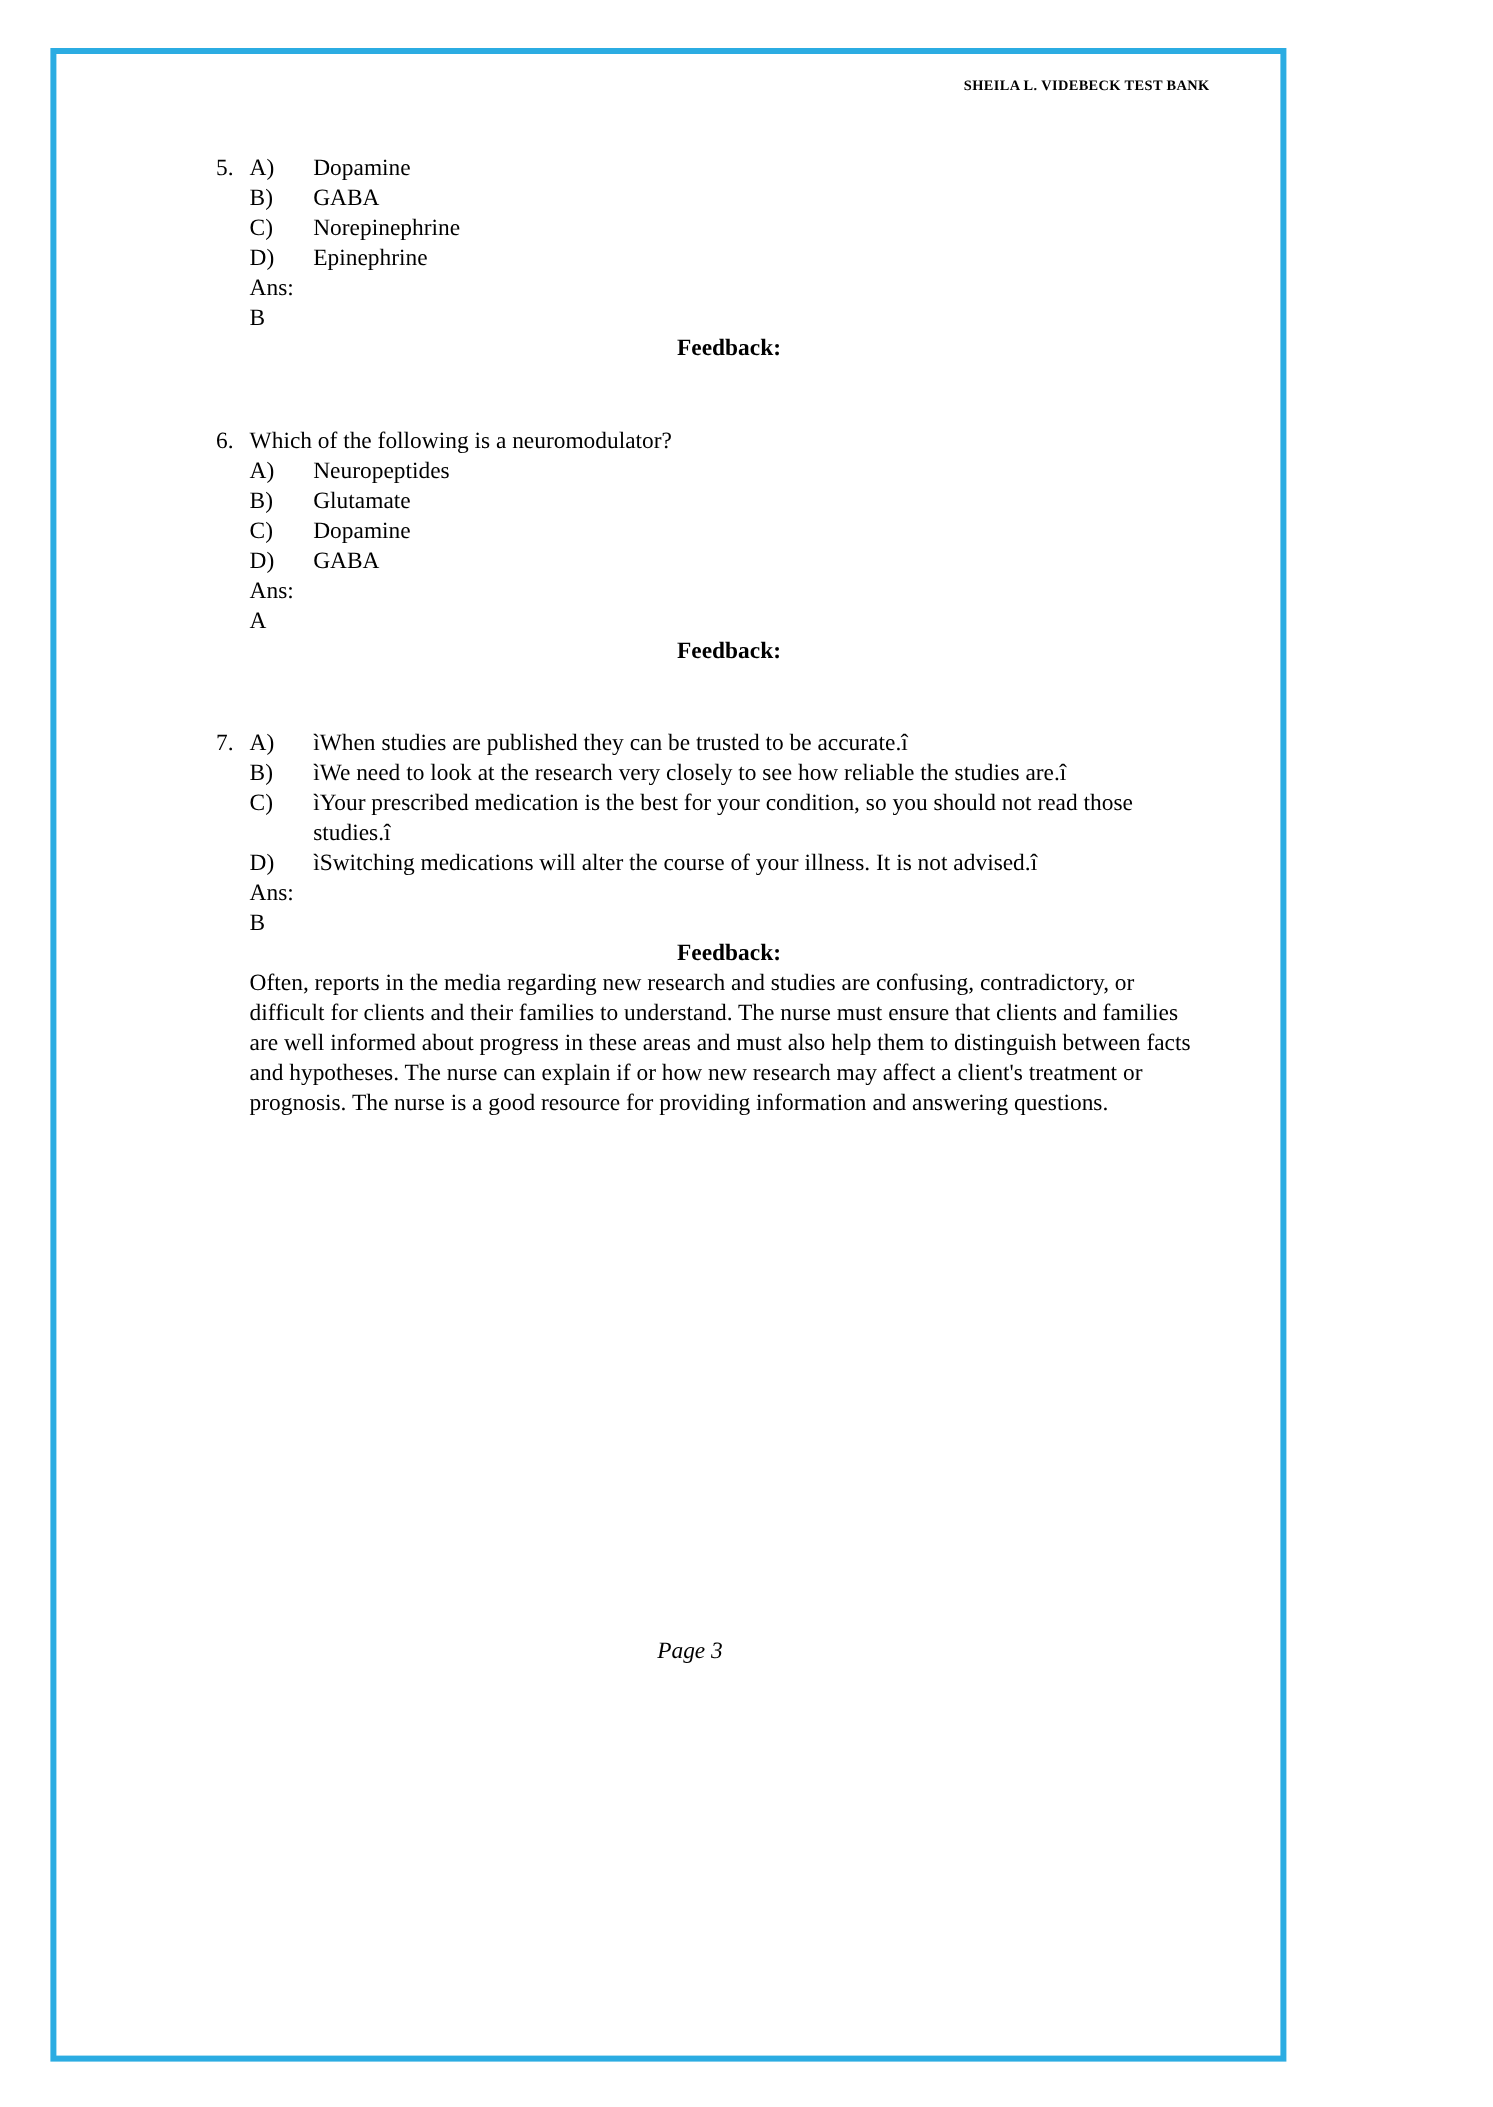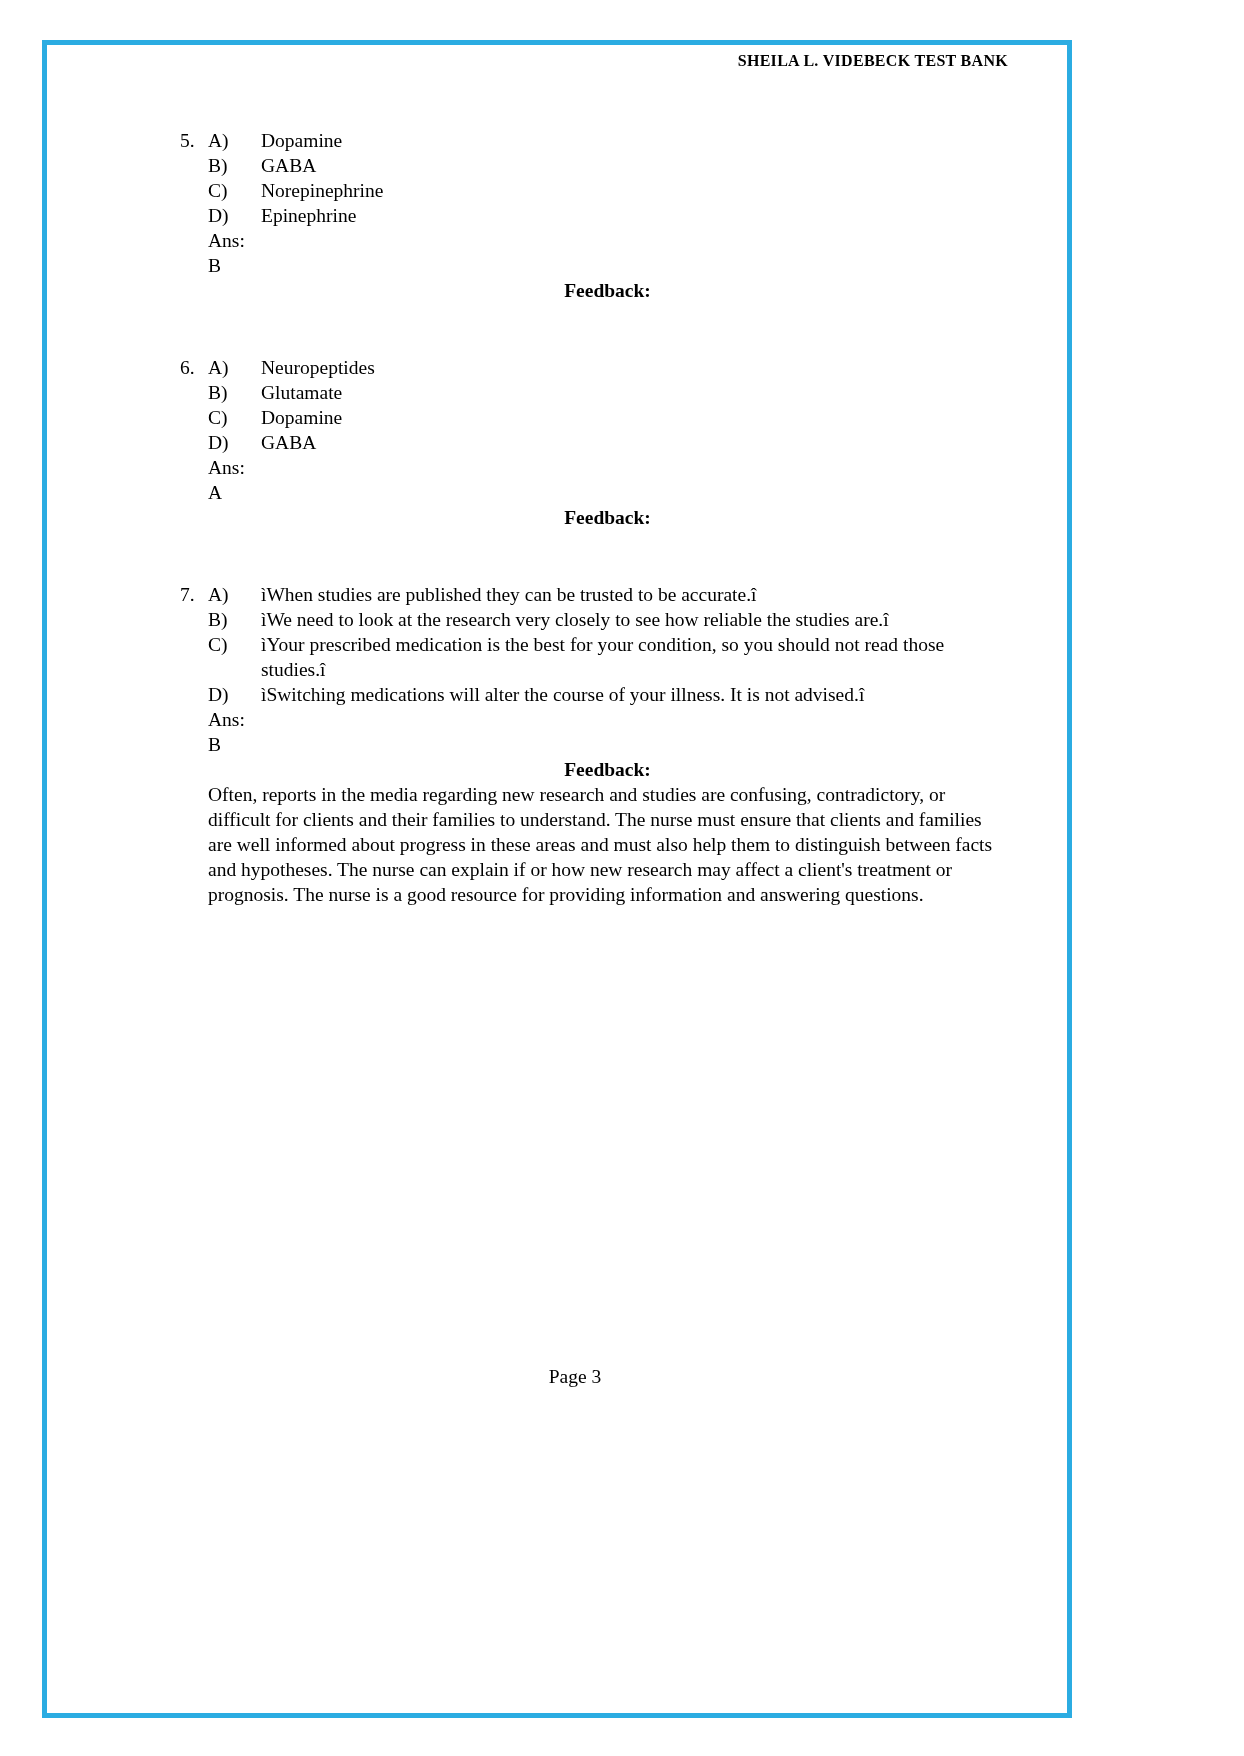--- a/index.html
+++ b/index.html
@@ -15,26 +15,26 @@
     position: absolute;
     left: 42px;
     top: 40px;
     width: 1030px;
     height: 1678px;
     border: 5px solid #2BACE2;
     background: transparent;
   }
   .header {
     position: absolute;
-    top: 52px;
+    top: 64px;
     left: 0;
     width: 1008px;
     text-align: right;
     font-weight: bold;
-    font-size: 16px;
+    font-size: 12px;
     letter-spacing: 0.3px;
   }
   .content {
     position: absolute;
     left: 180px;
     top: 128px;
     width: 827px;
     font-size: 19.5px;
     line-height: 25px;
   }
@@ -59,20 +59,21 @@
     flex: none;
   }
   .feedback-label { font-weight: bold; text-align: center; }
   .footer {
     position: absolute;
     top: 1366px;
     left: 150px;
     width: 850px;
     text-align: center;
     font-size: 19.5px;
+    font-style: italic;
   }
 </style>
 </head>
 <body>
 
 <div class="frame"></div>
 
 <div class="header">SHEILA L. VIDEBECK TEST BANK</div>
 
 <div class="content">
@@ -100,20 +101,21 @@
         <span class="ans-label">Ans:</span>
         <span class="ans-value">B</span>
       </div>
       <div class="feedback-label">Feedback:</div>
     </div>
   </div>
 
   <div class="question">
     <div class="qnum">6.</div>
     <div class="qbody">
+      <div class="qtext">Which of the following is a neuromodulator?</div>
       <div class="opt">
         <span class="opt-letter">A)</span>
         <span class="opt-text">Neuropeptides</span>
       </div>
       <div class="opt">
         <span class="opt-letter">B)</span>
         <span class="opt-text">Glutamate</span>
       </div>
       <div class="opt">
         <span class="opt-letter">C)</span>

